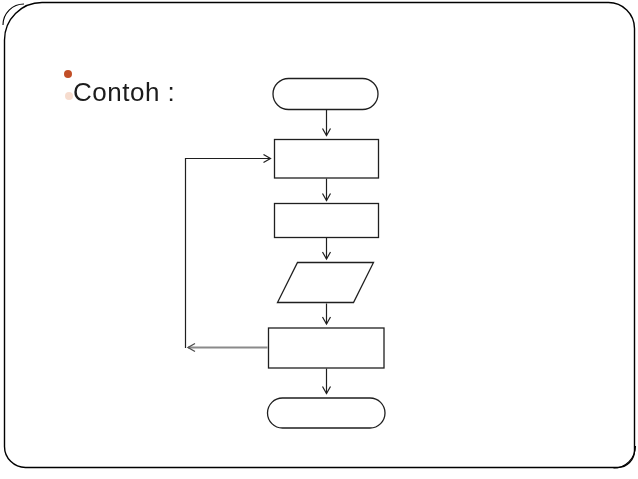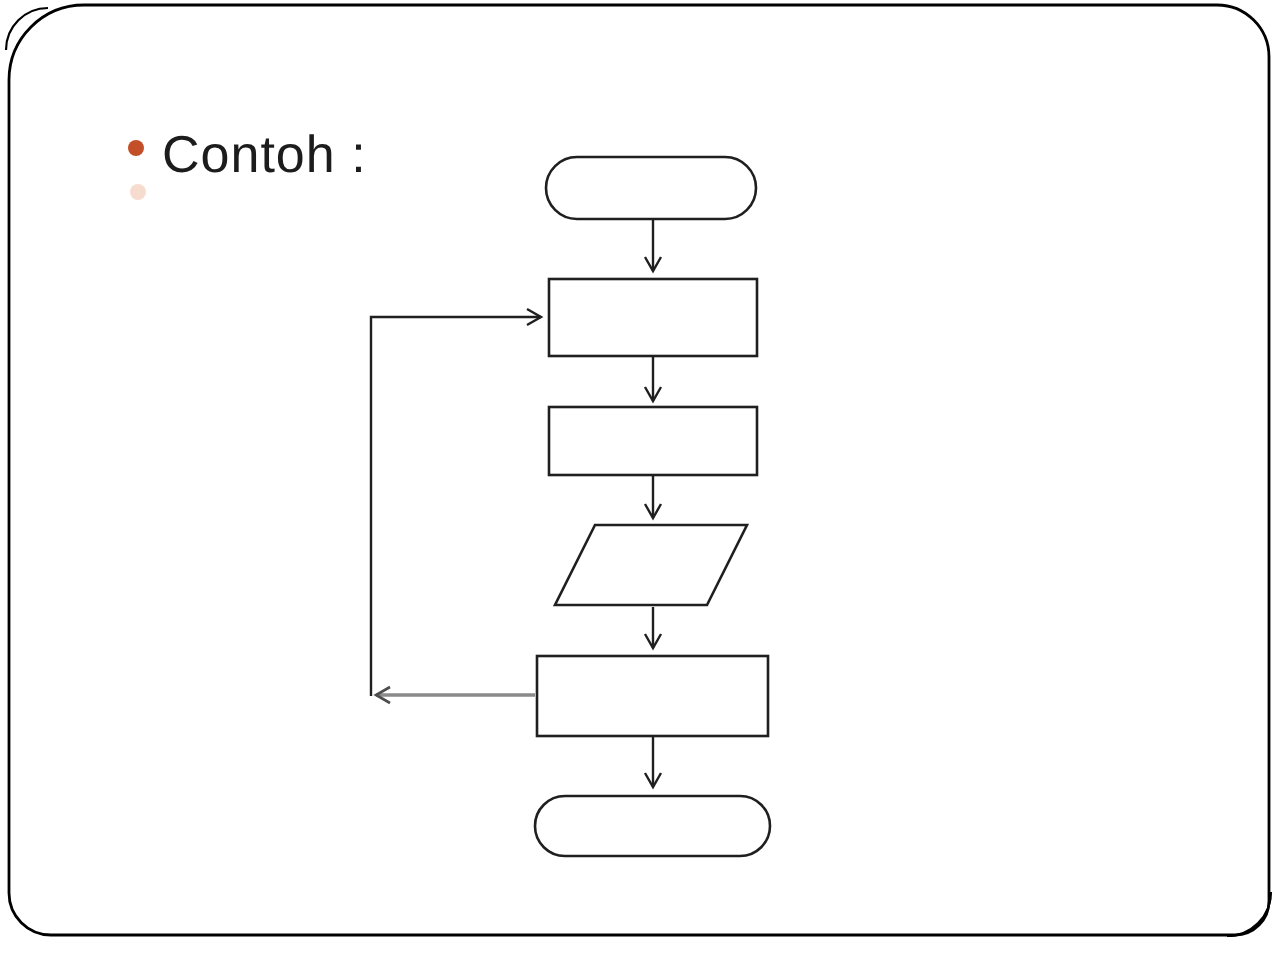--- a/index.html
+++ b/index.html
@@ -14,20 +14,21 @@
   .stage svg.layer {
     position: absolute;
     left: 0; top: 0;
   }
   .bullet-row {
     position: absolute;
     left: 64px;
     top: 63px;
     display: flex;
     align-items: flex-start;
+    flex-direction: column;
   }
   .bullet-dot {
     width: 8px;
     height: 8px;
     margin-top: 7px;
     flex: 0 0 auto;
   }
   .bullet-label {
     margin-left: 9px;
     font-size: 26px;

